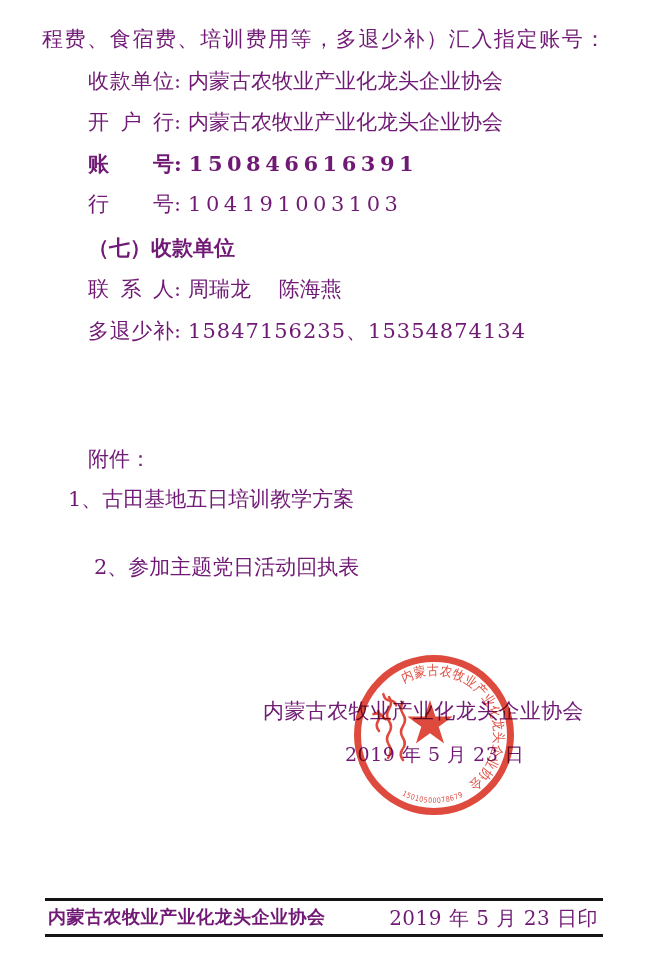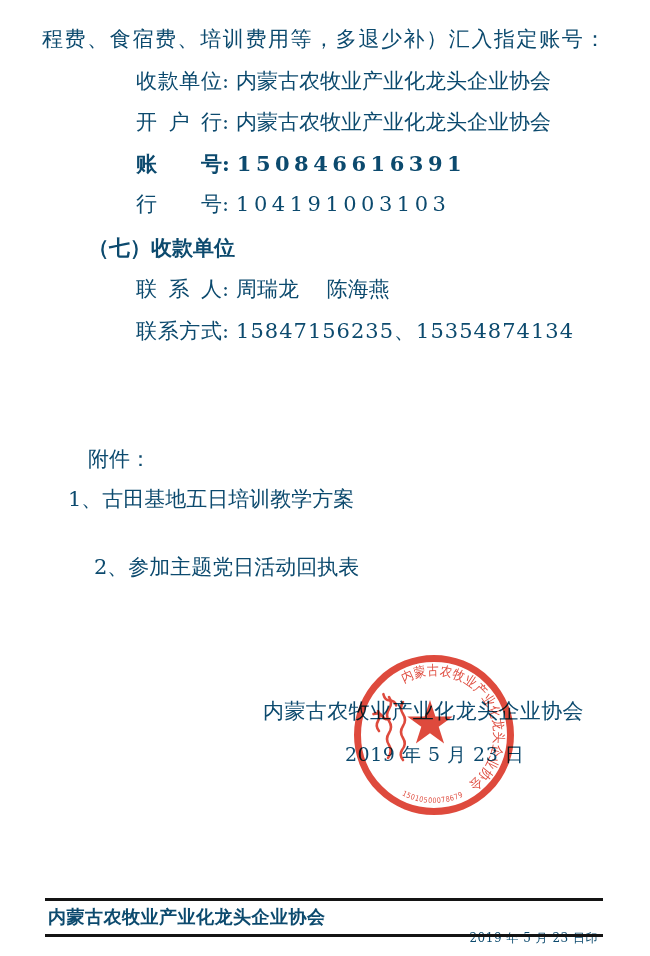--- a/index.html
+++ b/index.html
@@ -1,27 +1,26 @@
 <!DOCTYPE html>
 <html><head>
 <meta charset="utf-8">
 <style>
   html,body { margin:0; padding:0; background:#ffffff; }
   .page {
     position:relative; width:650px; height:956px; background:#ffffff;
     font-family:"DejaVu Serif","Liberation Serif",serif;
-    color:#0c4a6e; overflow:hidden;
+    color:#701a75; overflow:hidden;
   }
   .line { position:absolute; font-size:21px; line-height:23px; white-space:nowrap; }
   .intro { letter-spacing:1.6px; }
   .flabel {
     display:inline-block; width:86px;
     text-align:justify; text-align-last:justify;
     vertical-align:top;
-    margin-left:48px;
   }
   .colon { display:inline-block; margin-right:7px; }
   .num   { letter-spacing:4.5px; }
   .phones{ letter-spacing:1px; }
   .heading {
     font-family:"DejaVu Sans","Liberation Sans",sans-serif;
     font-weight:bold; font-size:21px;
   }
   .sig   { font-size:21px; letter-spacing:0.4px; }
   .sigdate { font-size:19px; letter-spacing:0.5px; }
@@ -29,21 +28,21 @@
     position:absolute; left:346px; top:647px;
     mix-blend-mode:multiply; opacity:0.92;
   }
   .seal text { font-family:"DejaVu Sans","Liberation Sans",sans-serif; }
   .rule { position:absolute; left:45px; width:558px; height:3px; background:#141414; }
   .footer-org {
     position:absolute; left:48px; top:905px; font-size:18px;
     font-weight:bold; letter-spacing:0.5px; white-space:nowrap;
   }
   .footer-date {
-    position:absolute; right:52px; top:930px; font-size:12px;
+    position:absolute; right:52px; top:905px; font-size:20px;
     letter-spacing:0.5px; white-space:nowrap;
   }
 </style>
 </head>
 <body>
 
 <div class="page">
 
   <div class="line intro" style="left:42px; top:28px;">程费、食宿费、培训费用等，多退少补）汇入指定账号：</div>
 
@@ -59,21 +58,21 @@
   <div class="line" style="left:88px; top:193px;">
     <span class="flabel">行号</span><span class="colon">:</span><span class="num">104191003103</span>
   </div>
 
   <div class="line heading" style="left:88px; top:237px;">（七）收款单位</div>
 
   <div class="line" style="left:88px; top:278px;">
     <span class="flabel">联系人</span><span class="colon">:</span><span>周瑞龙　 陈海燕</span>
   </div>
   <div class="line" style="left:88px; top:320px;">
-    <span class="flabel">联系方式</span><span class="colon">:</span><span class="phones">15847156235、15354874134</span>
+    <span class="flabel">多退少补</span><span class="colon">:</span><span class="phones">15847156235、15354874134</span>
   </div>
 
   <div class="line" style="left:88px; top:448px;">附件：</div>
   <div class="line" style="left:68px; top:488px;">1、古田基地五日培训教学方案</div>
   <div class="line" style="left:68px; top:556px;margin-left:26px;">2、参加主题党日活动回执表</div>
 
   <div class="line sig" style="left:263px; top:700px;">内蒙古农牧业产业化龙头企业协会</div>
   <div class="line sigdate" style="left:345px; top:743px;">2019 年 5 月 23 日</div>
 
   <svg class="seal" width="176" height="176" viewBox="-88 -88 176 176" aria-hidden="true">

